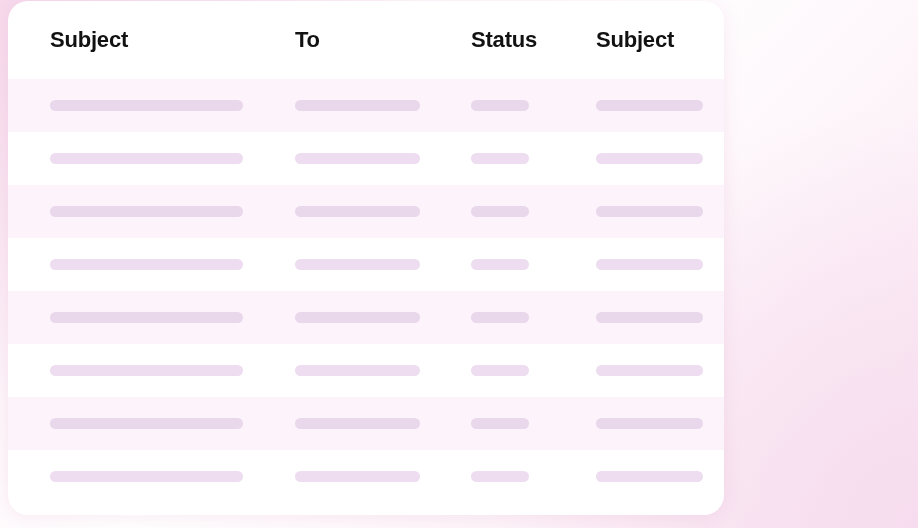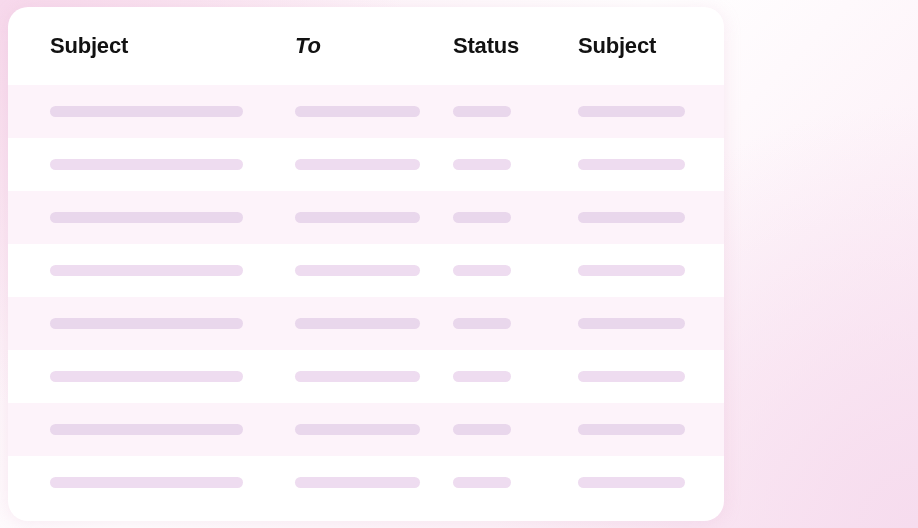--- a/index.html
+++ b/index.html
@@ -23,21 +23,21 @@
     inset: 0;
     background:
       radial-gradient(circle at 0% 0%, #f7d9ec 0%, rgba(253,243,249,0) 38%),
       radial-gradient(circle at 100% 100%, #f6dcee 0%, rgba(253,243,249,0) 40%),
       linear-gradient(135deg, #fbe9f4 0%, #ffffff 45%, #fbe7f3 100%);
   }
 
   .card {
     position: absolute;
     left: 8px;
-    top: 7px;
+    top: 1px;
     width: 716px;
     height: 514px;
     background: #ffffff;
     border-radius: 20px;
     box-shadow: 0 2px 18px rgba(215,150,190,0.18);
     overflow: hidden;
   }
 
   .table {
     width: 100%;
@@ -55,22 +55,22 @@
   .th {
     font-size: 22px;
     font-weight: 700;
     color: #121212;
     letter-spacing: -0.2px;
     white-space: nowrap;
   }
 
   
   .col-subject  { width: 245px; flex: 0 0 245px; }
-  .col-to       { width: 158px; flex: 0 0 158px; font-style: italic; }
-  .col-status   { width: 125px; flex: 0 0 125px; }
+  .col-to       { width: 158px; flex: 0 0 158px; }
+  .col-status   { width: 125px; flex: 0 0 125px; margin-left: 18px; }
   .col-datetime { width: 160px; flex: 0 0 160px; }
   .col-action   { flex: 1 1 auto; }
 
   
   .tbody { display: block; }
 
   .row {
     display: flex;
     align-items: center;
     height: 53px;

